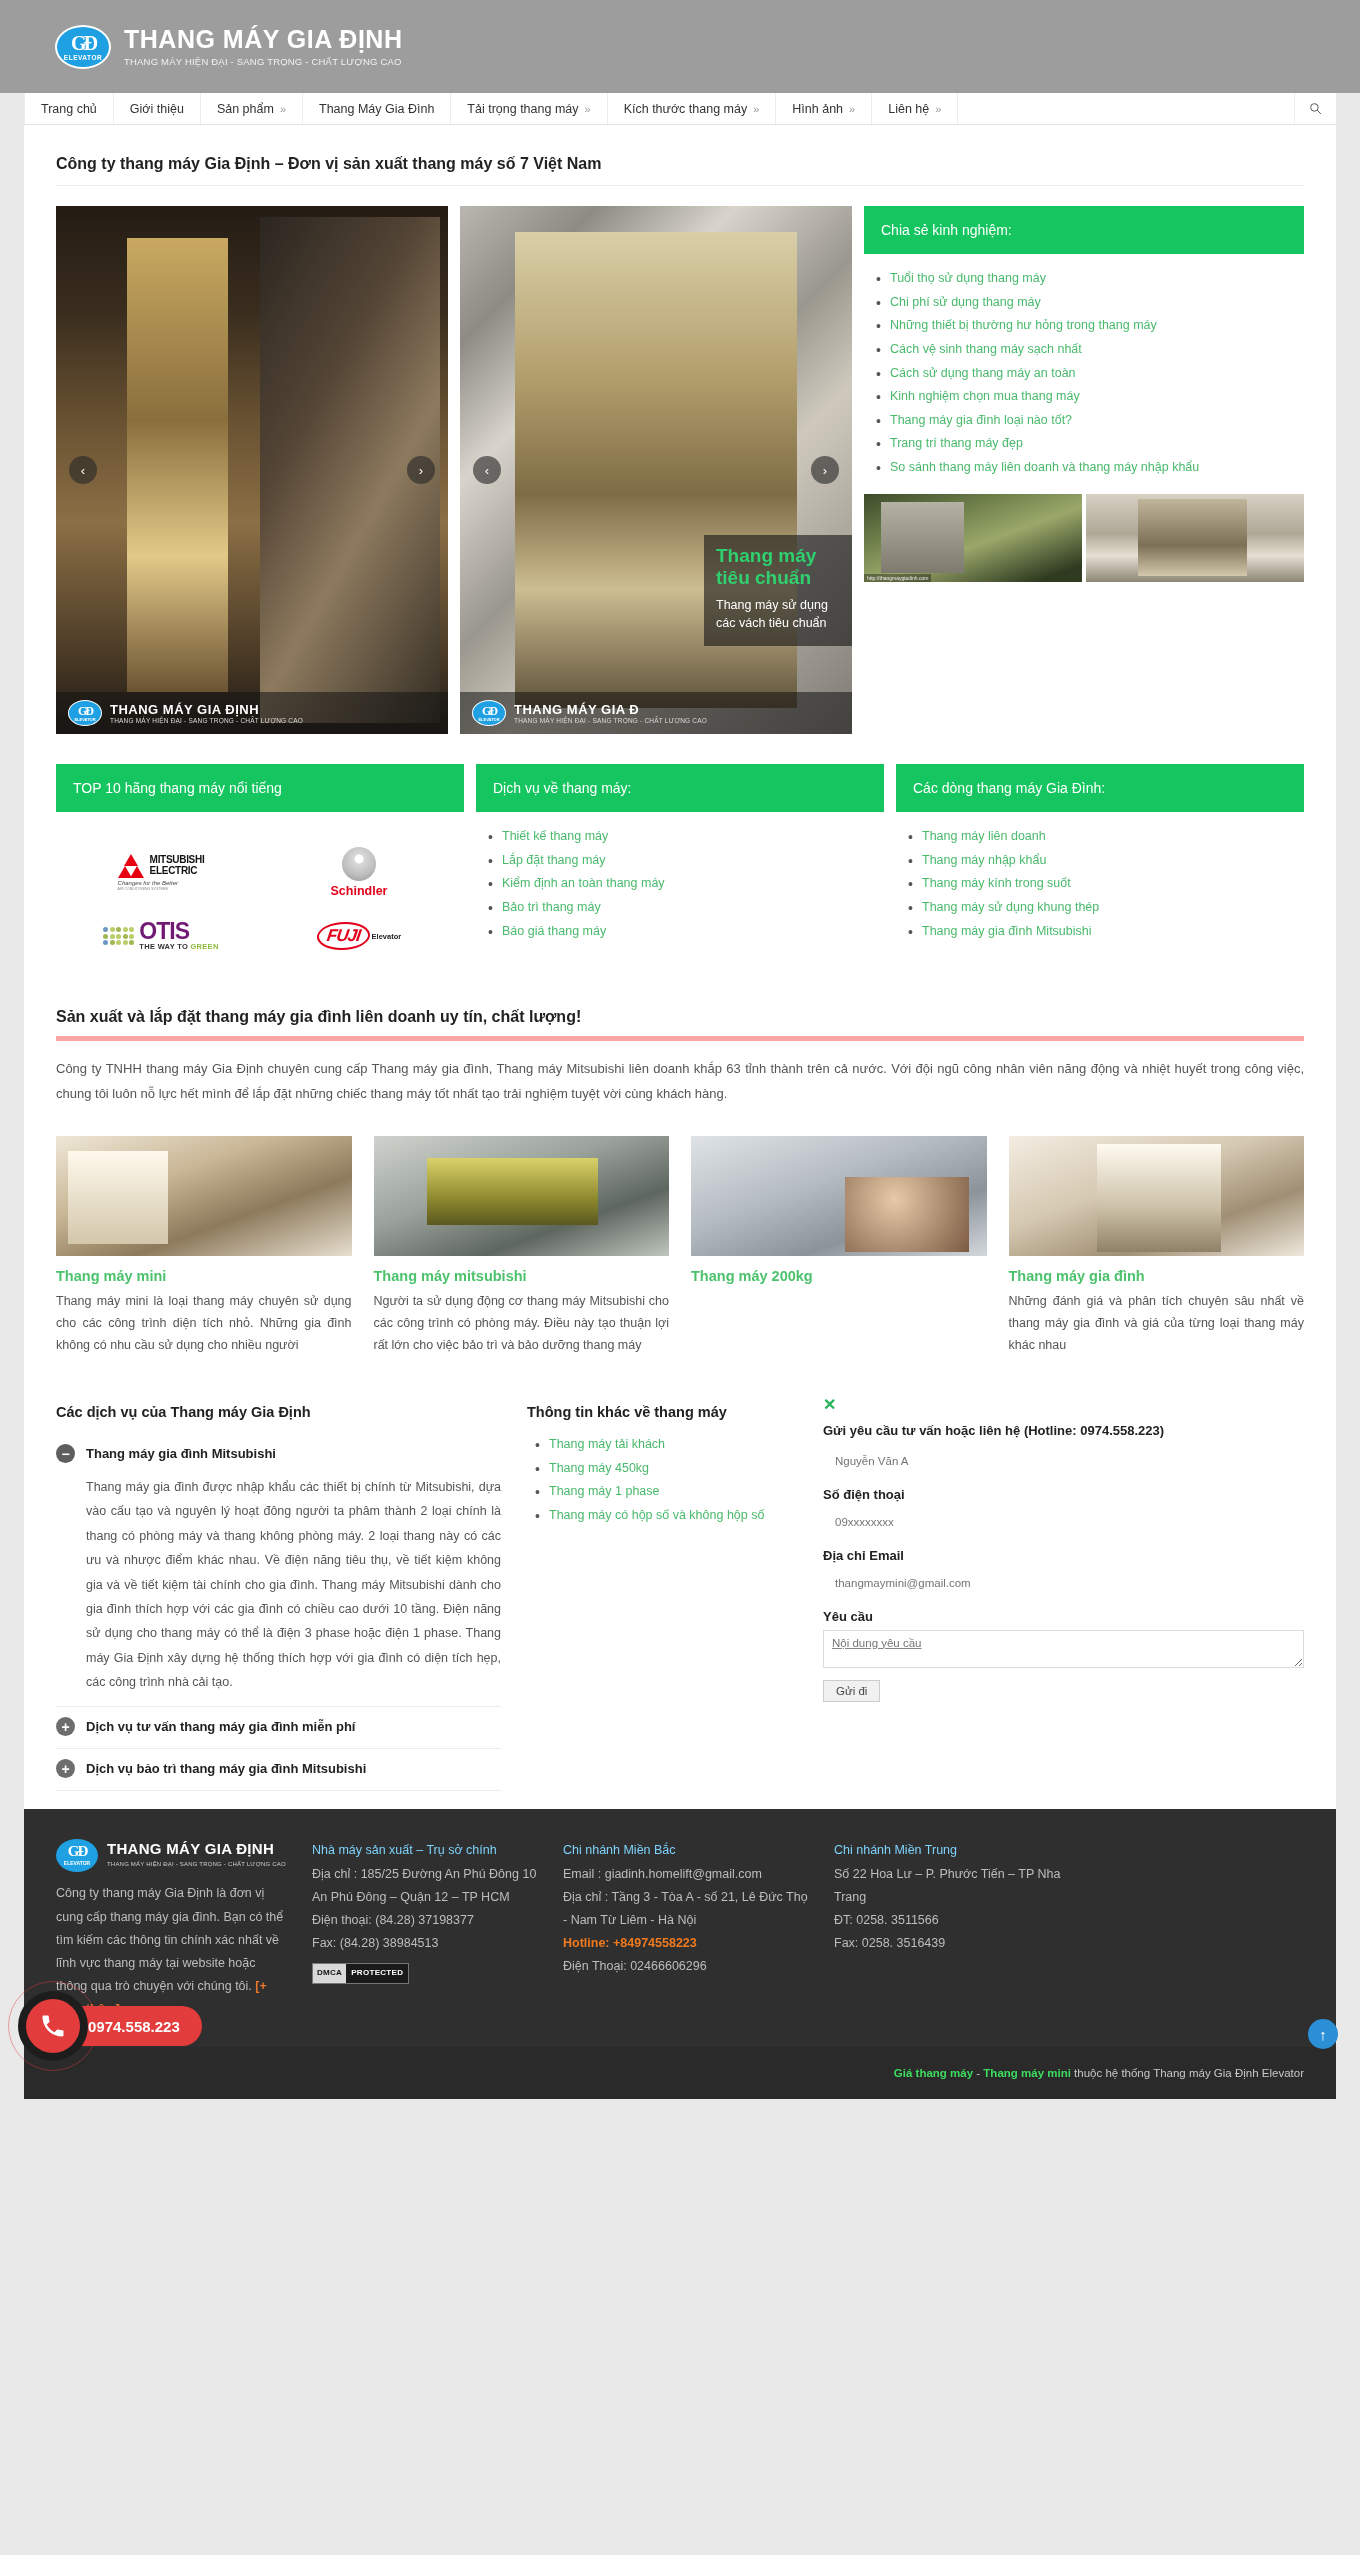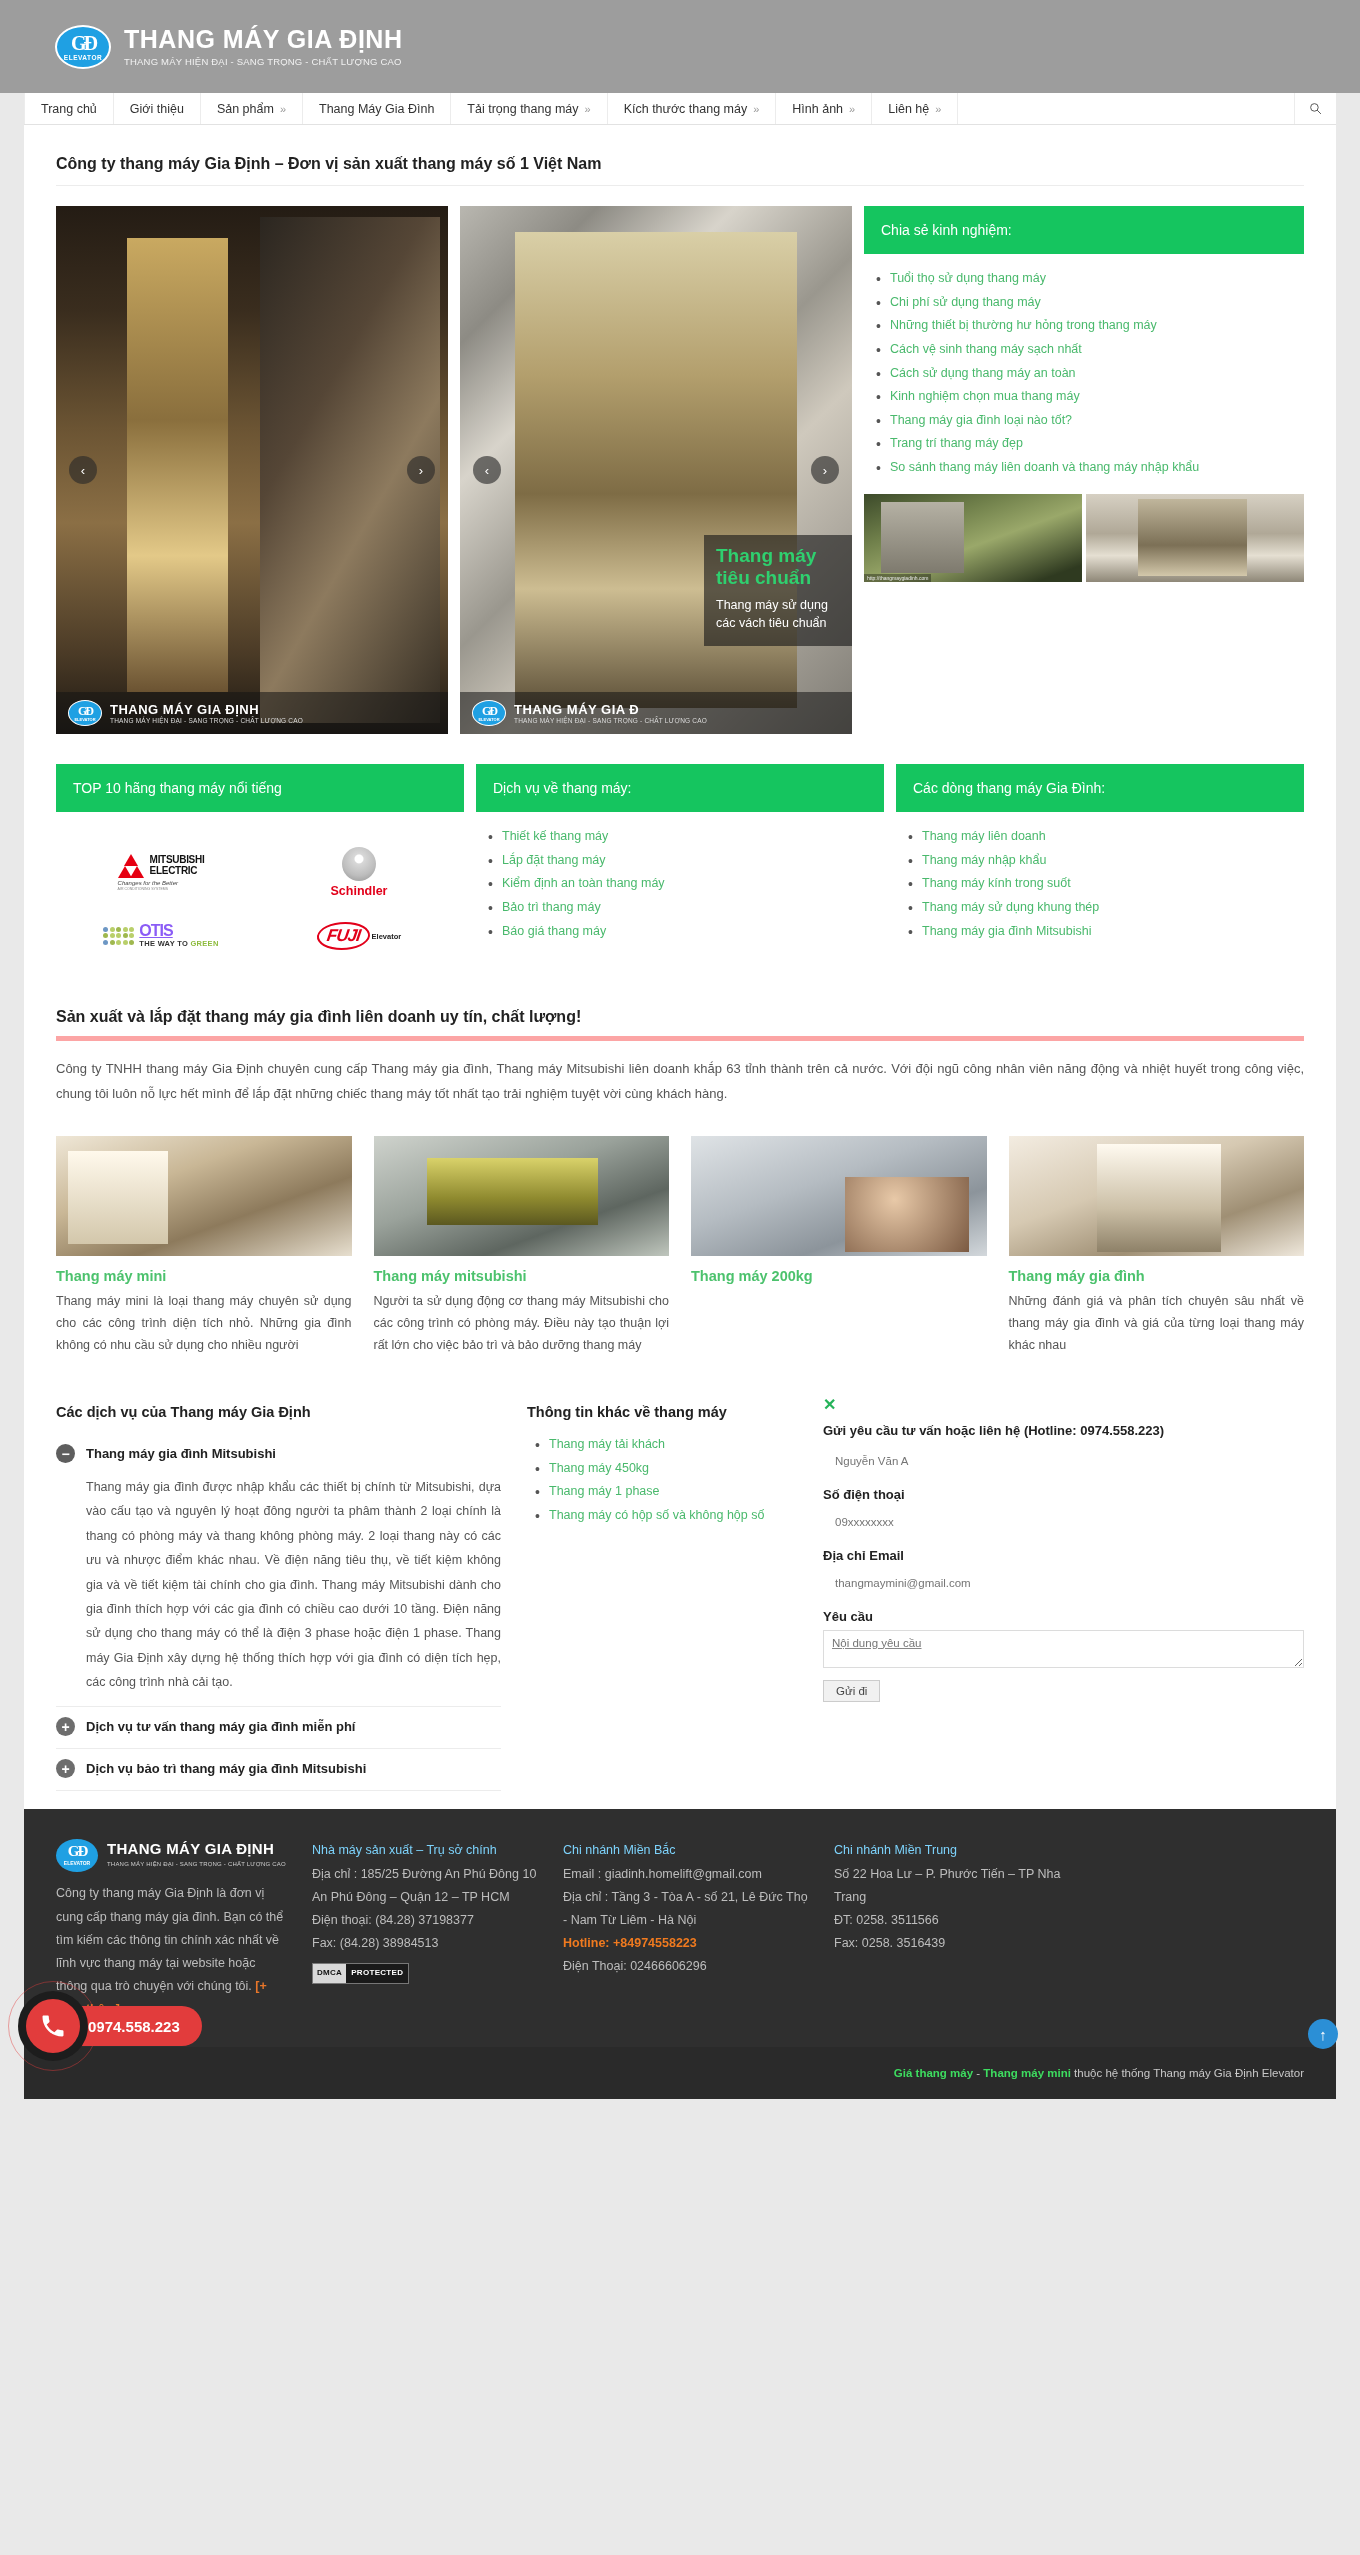--- a/index.html
+++ b/index.html
@@ -115,21 +115,21 @@
   .mit-sub2{font-size:3.5px;color:#888;margin-top:1px;}
   .sch { text-align:center; }
   .sch-mark{ width:34px;height:34px;border-radius:50%;margin:0 auto;
     background:radial-gradient(circle at 50% 35%,#fff 14%,#d8d8d8 18%,#bdbdbd 60%,#8f8f8f 100%);}
   .sch-t{ color:#e2001a; font-size:12.5px; font-weight:bold; margin-top:3px;}
   .otis{display:flex;align-items:center;gap:5px;}
   .otis-dots{display:grid;grid-template-columns:repeat(5,5px);gap:1.5px;}
   .otis-dots span{width:5px;height:5px;border-radius:50%;background:#b9cf6a;}
   .otis-dots span:nth-child(5n+1){background:#6d97c4;}
   .otis-dots span:nth-child(3n){background:#9fb84f;}
-  .otis-t{font-size:16px;font-weight:bold;color:#8b5cf6;letter-spacing:-1px;line-height:.9;text-decoration:underline;}
+  .otis-t{font-size:23px;font-weight:bold;color:#701a75;letter-spacing:-1px;line-height:.9;}
   .otis-s{font-size:7.5px;font-weight:bold;color:#333;letter-spacing:.3px;}
   .otis-s em{color:#8dbb3c;font-style:normal;}
   .fuji{display:flex;align-items:center;}
   .fuji-o{border:2px solid #e2001a;border-radius:50%/50%;padding:2px 8px;transform:skewX(-8deg);}
   .fuji-t{font-size:17px;font-weight:bold;color:#e2001a;font-style:italic;letter-spacing:-1px;}
   .fuji-s{font-size:7.5px;font-weight:bold;color:#222;margin-left:2px;}
 
   
   h2.sec { font-size:16px; color:#222; font-weight:bold; margin:34px 0 0 0; padding-bottom:10px;
            border-bottom:5px solid #fca5a5; }
@@ -271,21 +271,21 @@
       <svg viewBox="0 0 24 24">
           <circle cx="10" cy="10" r="7"></circle>
           <line x1="15" y1="15" x2="22" y2="22"></line>
         </svg>
     </div>
   </div>
 
   <div class="sheet">
     <div class="inner">
 
-      <h1 class="page-title">Công ty thang máy Gia Định – Đơn vị sản xuất thang máy số 1 Việt Nam</h1>
+      <h1 class="page-title">Công ty thang máy Gia Định – Đơn vị sản xuất thang máy số 7 Việt Nam</h1>
 
       <div class="hero-row">
 
         <div class="slider">
           <div class="ph el1"></div>
           <div class="arrow l">‹</div>
           <div class="arrow r">›</div>
           <div class="slide-badge">
             <div class="bm">
               <div class="gd">GÐ</div>

